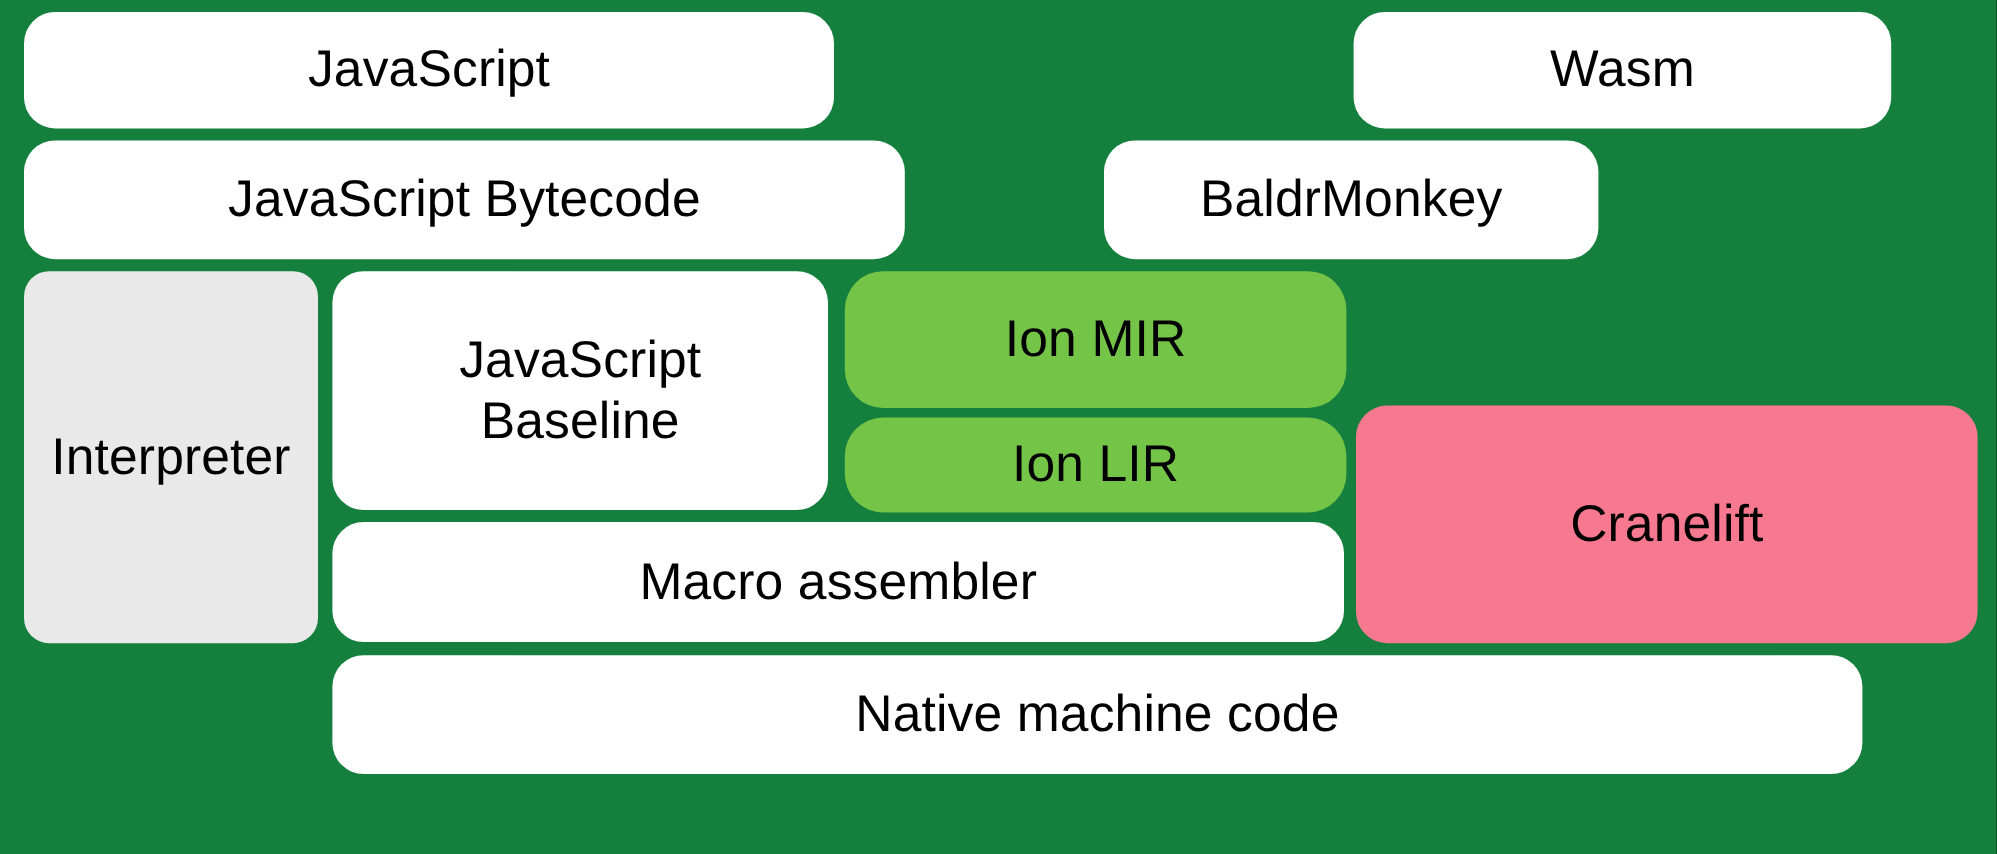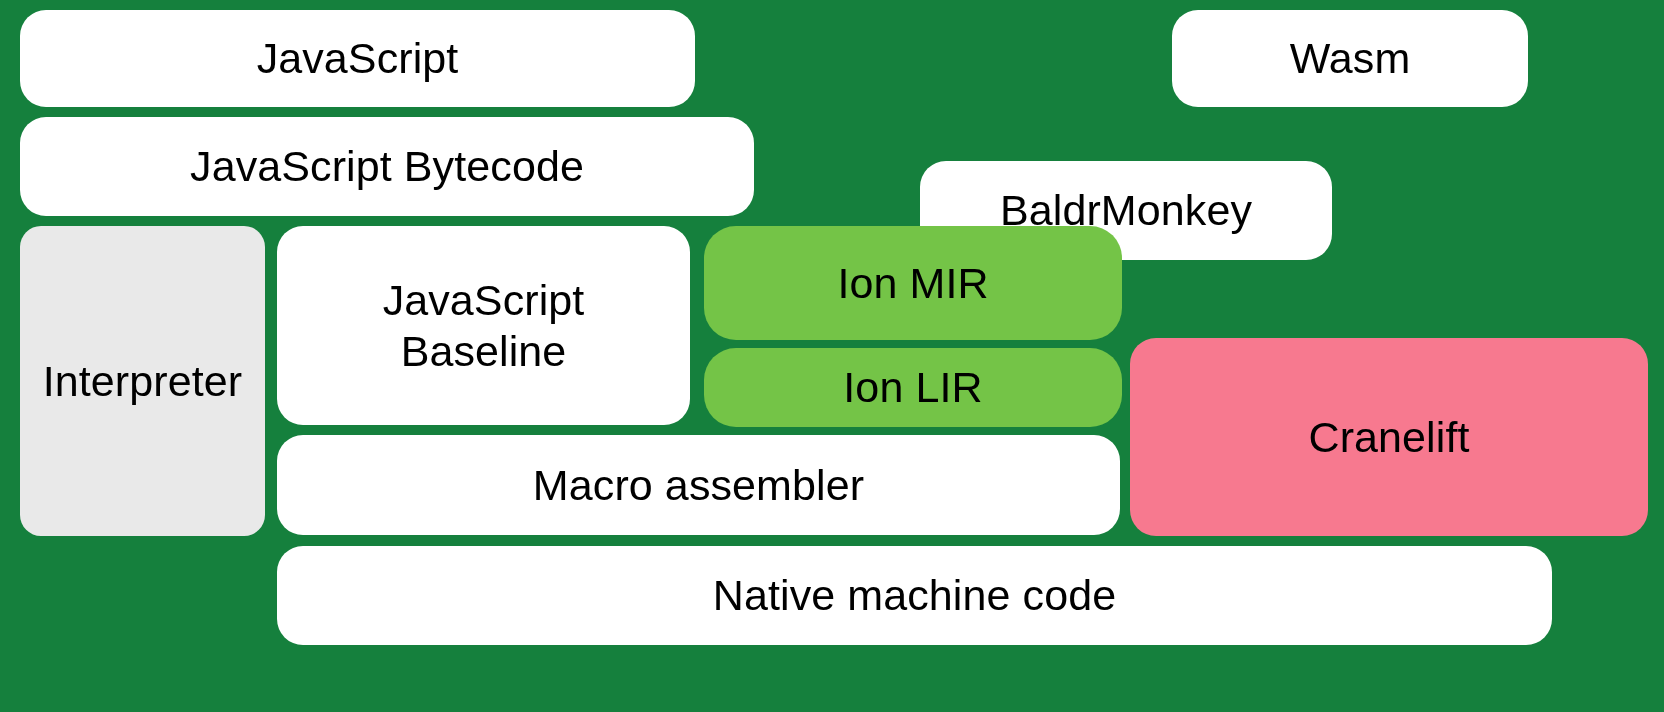--- a/index.html
+++ b/index.html
@@ -39,24 +39,24 @@
   .fill-green { background: #74c447; }
   .fill-pink  { background: #f7798f; }
   .node.small-radius { border-radius: 32px; }
 </style>
 </head>
 <body>
 
 <div id="diagram">
 
   <div class="node fill-white" style="left:20px;  top:10px;  width:675px; height:97px;">JavaScript</div>
-  <div class="node fill-white" style="left:1128px;top:10px;  width:356px; height:97px;margin-left:44px;">Wasm</div>
+  <div class="node fill-white" style="left:1128px;top:10px;  width:448px; height:97px;">Wasm</div>
 
   <div class="node fill-white" style="left:20px;  top:117px; width:734px; height:99px;">JavaScript Bytecode</div>
-  <div class="node fill-white" style="left:920px; top:117px; width:412px; height:99px;margin-top:44px;">BaldrMonkey</div>
+  <div class="node fill-white" style="left:920px; top:117px; width:412px; height:99px;">BaldrMonkey</div>
 
   <div class="node fill-gray" style="left:20px;  top:226px; width:245px; height:310px;border-radius:21px;">Interpreter</div>
   <div class="node fill-white" style="left:277px; top:226px; width:413px; height:199px;">JavaScript
 Baseline</div>
   <div class="node fill-green small-radius" style="left:704px; top:226px; width:418px; height:114px;">Ion MIR</div>
   <div class="node fill-green small-radius" style="left:704px; top:348px; width:418px; height:79px;">Ion LIR</div>
   <div class="node fill-white" style="left:277px; top:435px; width:843px; height:100px;">Macro assembler</div>
   <div class="node fill-pink" style="left:1130px;top:338px; width:518px; height:198px;text-align:center;">Cranelift</div>
 
   <div class="node fill-white" style="left:277px; top:546px; width:1275px; height:99px;">Native machine code</div>

